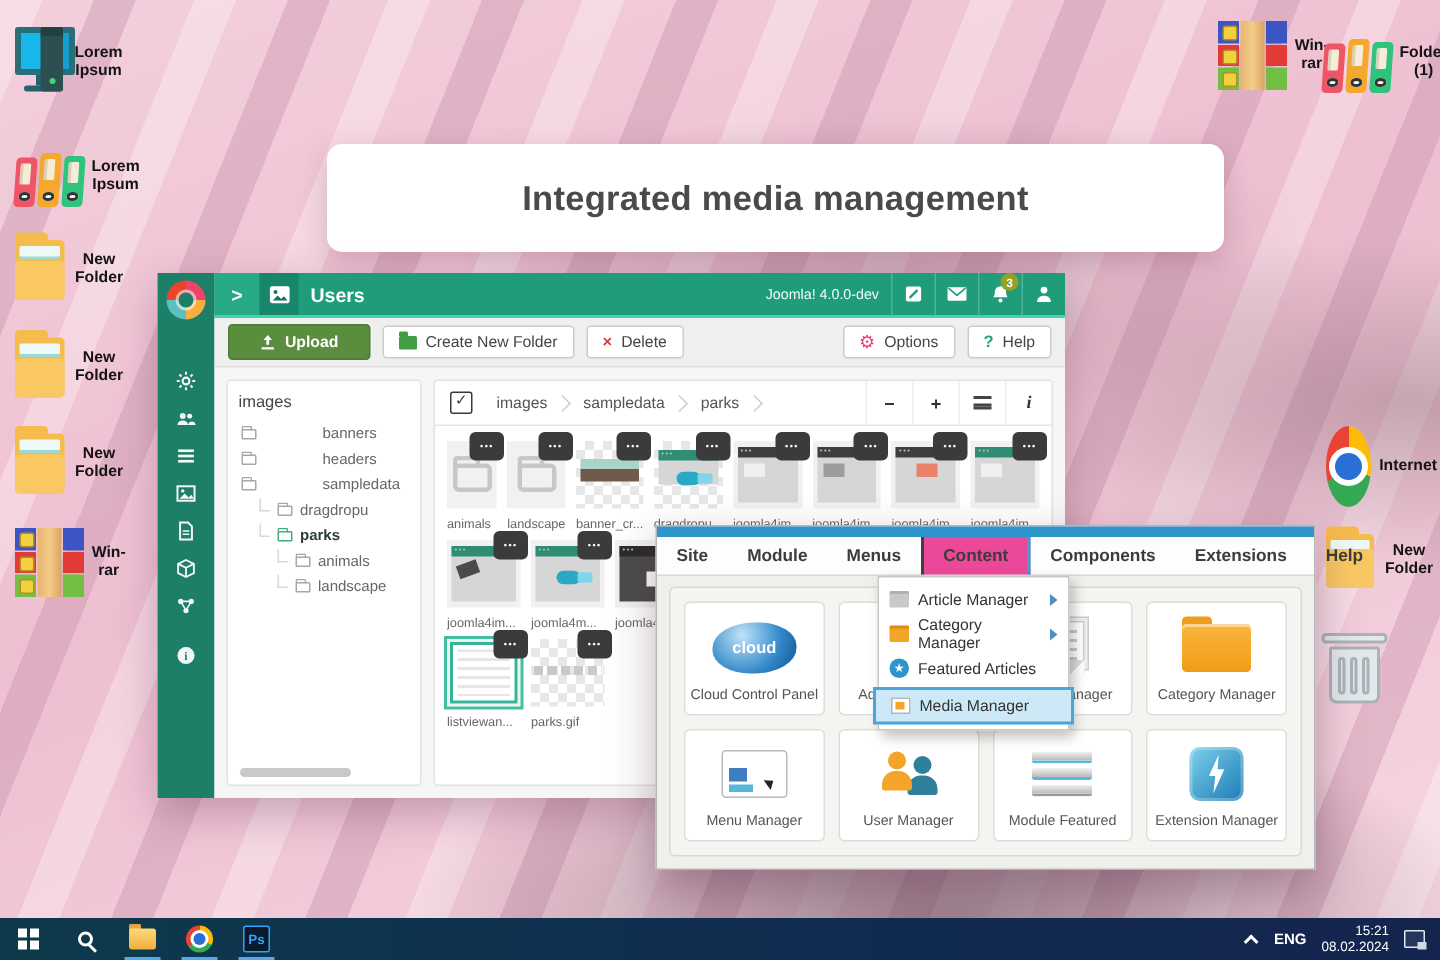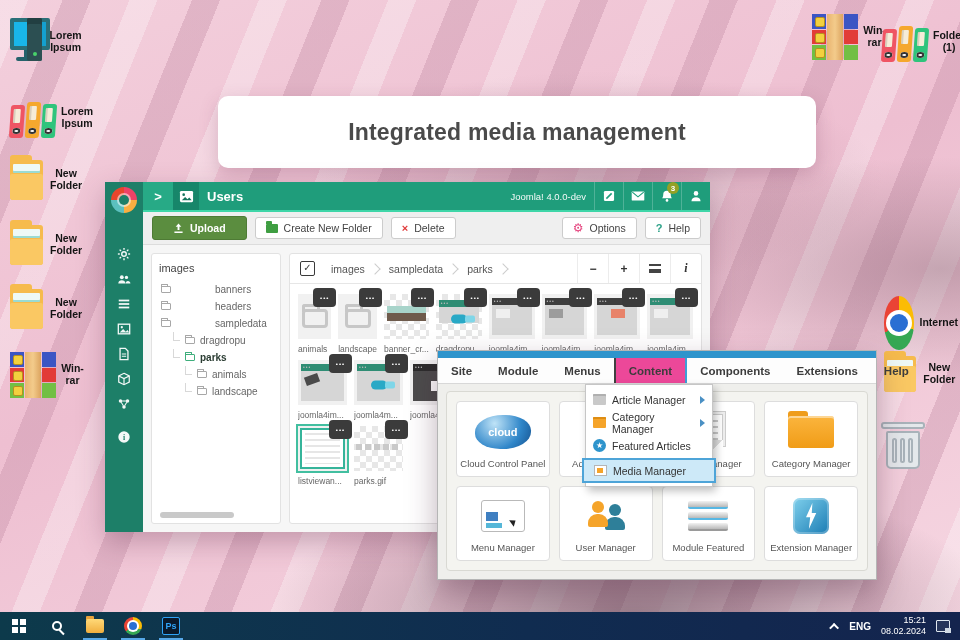--- a/index.html
+++ b/index.html
@@ -289,21 +289,21 @@
   </div>
   <div class="dicon" style="left:882px;top:22px;">
     <div class="ic-binders">
         <i></i>
         <i></i>
         <i></i>
       </div>
     <span class="dlabel">Folder (1)</span>
   </div>
 
-  <div class="dicon" style="left:884px;top:296px;">
+  <div class="dicon" style="left:884px;top:284px;">
     <div class="ic-chrome"></div>
     <span class="dlabel">Internet</span>
   </div>
   <div class="dicon" style="left:884px;top:356px;">
     <div class="ic-folder" style="width:48px;height:36px;">
         <span class="tab"></span>
         <span class="back"></span>
         <span class="strip"></span>
         <span class="front"></span>
       </div>

